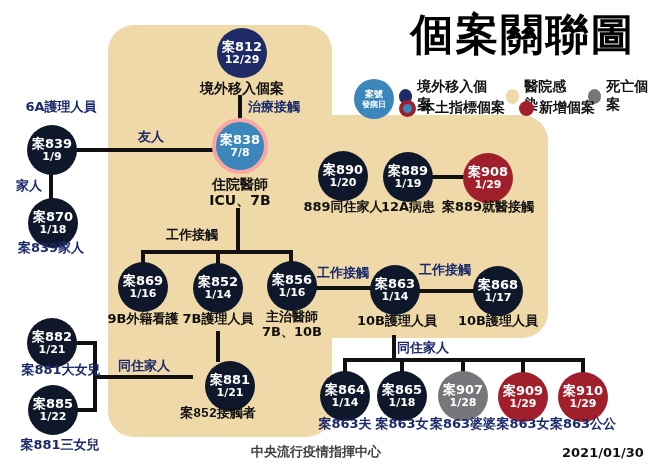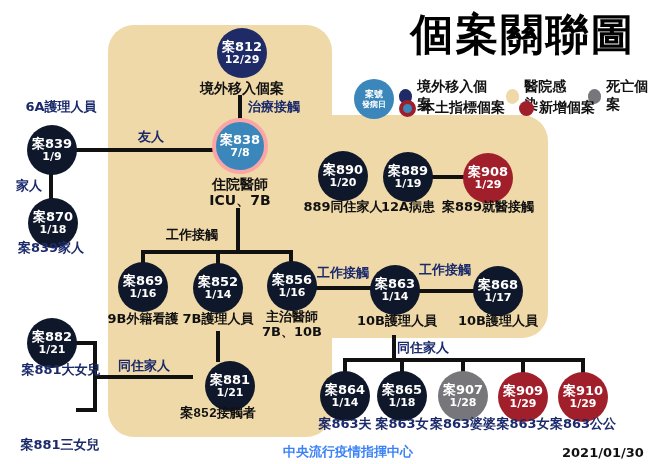--- a/index.html
+++ b/index.html
@@ -29,21 +29,21 @@
   .dot-navy{background:#1e2b67;}
   .dot-beige{background:#efd9a8;}
   .dot-gray{background:#77767a;}
   .dot-red{background:#a01f2a;}
   .dot-ring{width:9px;height:9px;background:#3b87bb;border:4px solid #9c1f2e;}
   .badge{position:absolute;left:354px;top:79px;width:40px;height:40px;border-radius:50%;
          background:#3b87bb;color:#fff;display:flex;flex-direction:column;align-items:center;
          justify-content:center;font-weight:bold;line-height:1.2;}
   .badge .b1{font-size:9px;}
   .badge .b2{font-size:8px;}
-  .footer-org{position:absolute;left:348px;top:443px;font-size:13px;font-weight:bold;color:#3b82f6;
+  .footer-org{position:absolute;left:316px;top:443px;font-size:13px;font-weight:bold;color:#404040;
               transform:translateX(-50%);white-space:nowrap;}
   .footer-date{position:absolute;left:562px;top:445px;font-size:13px;font-weight:bold;color:#111;
                white-space:nowrap;}
 </style>
 </head>
 <body>
 
 <div class="stage">
 
   <div class="region" style="left:108px;top:25px;width:224px;height:412px;"></div>
@@ -163,20 +163,24 @@
     <span class="cdate">1/17</span>
   </div>
   <div class="node n-blue" style="left:230px;top:386px;">
     <span class="cid">案881</span>
     <span class="cdate">1/21</span>
   </div>
   <div class="node n-blue" style="left:52px;top:343px;">
     <span class="cid">案882</span>
     <span class="cdate">1/21</span>
   </div>
+  <div class="node n-blue" style="left:53px;top:410px;">
+    <span class="cid">案885</span>
+    <span class="cdate">1/22</span>
+  </div>
   <div class="node n-blue" style="left:345px;top:396px;">
     <span class="cid">案864</span>
     <span class="cdate">1/14</span>
   </div>
   <div class="node n-blue" style="left:402px;top:396px;">
     <span class="cid">案865</span>
     <span class="cdate">1/18</span>
   </div>
   <div class="node n-gray" style="left:463px;top:396px;">
     <span class="cid">案907</span>

